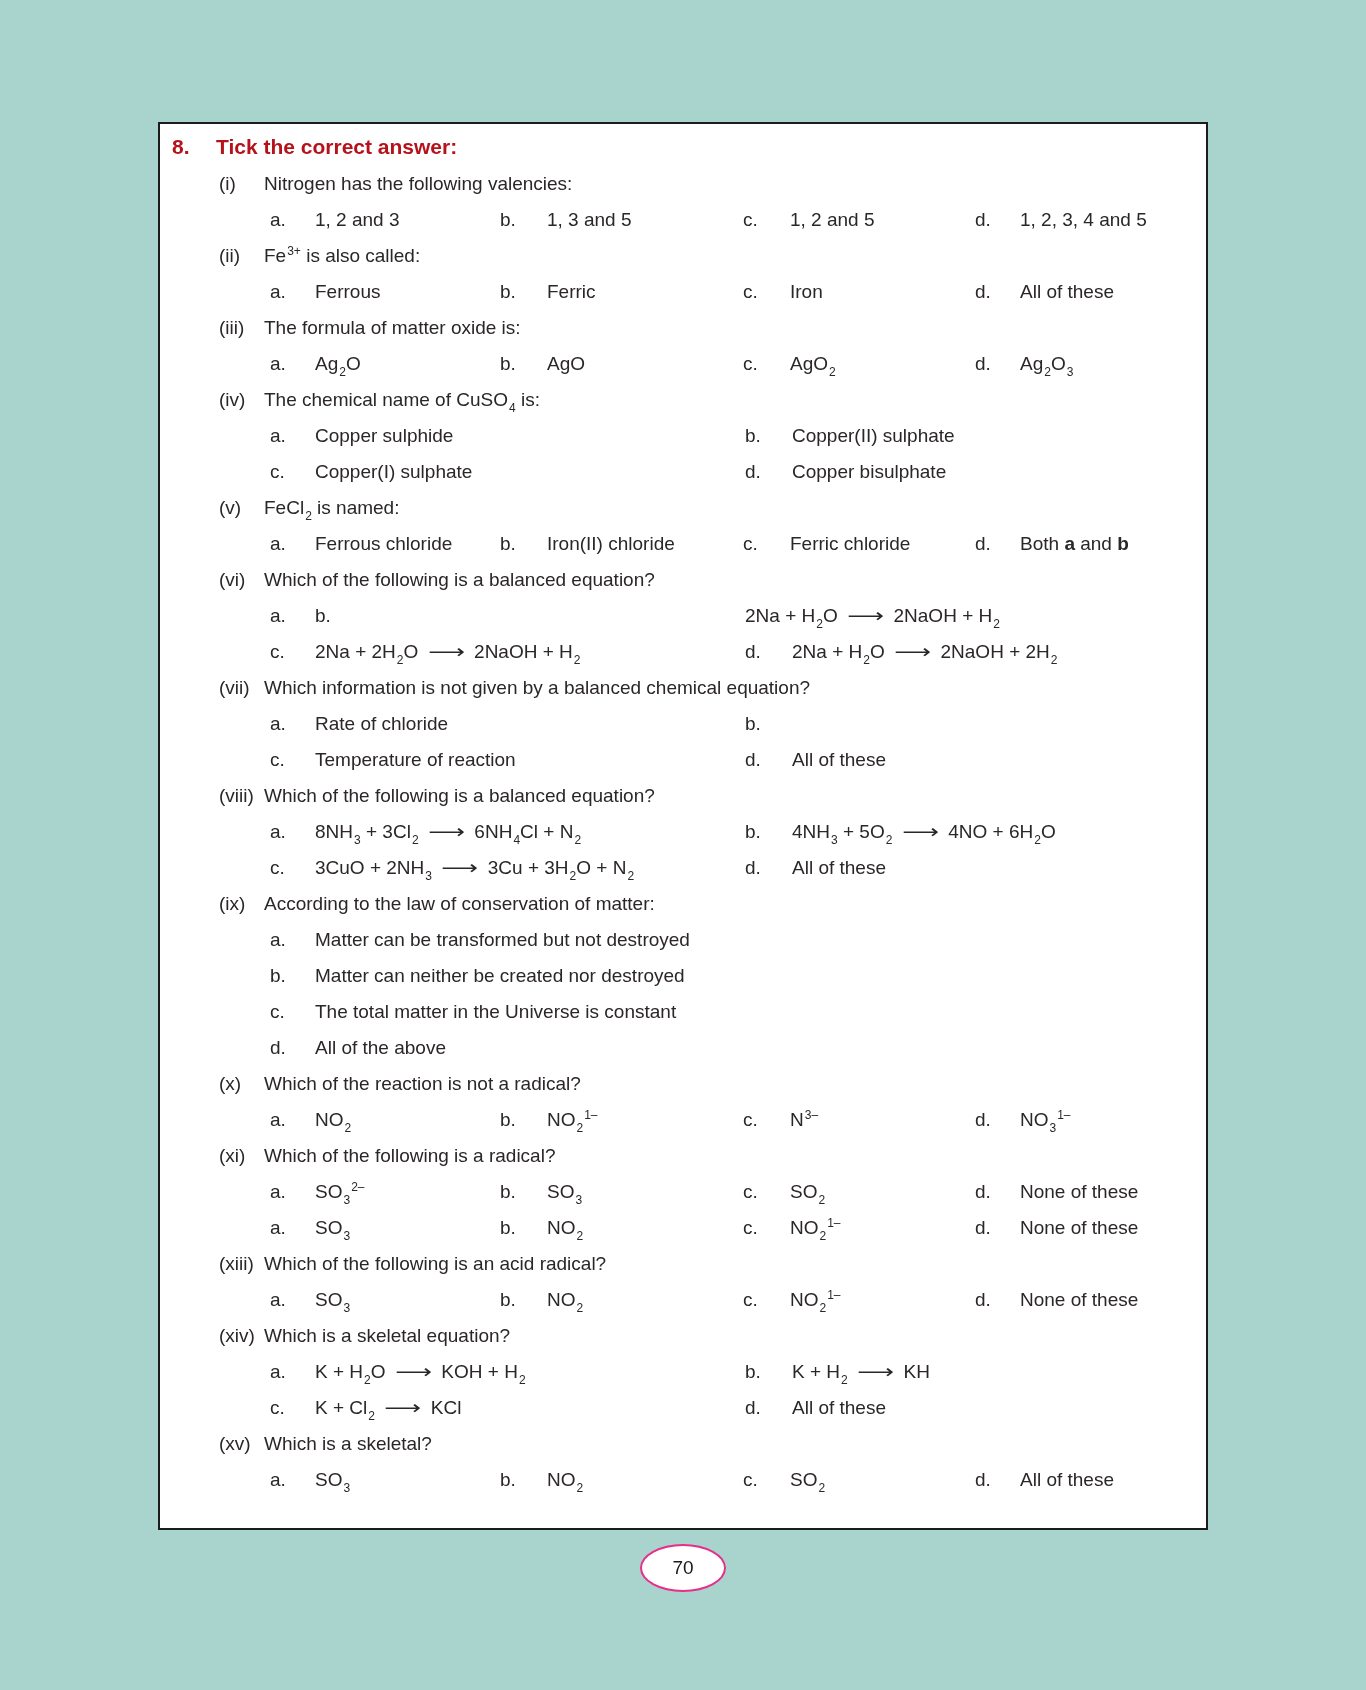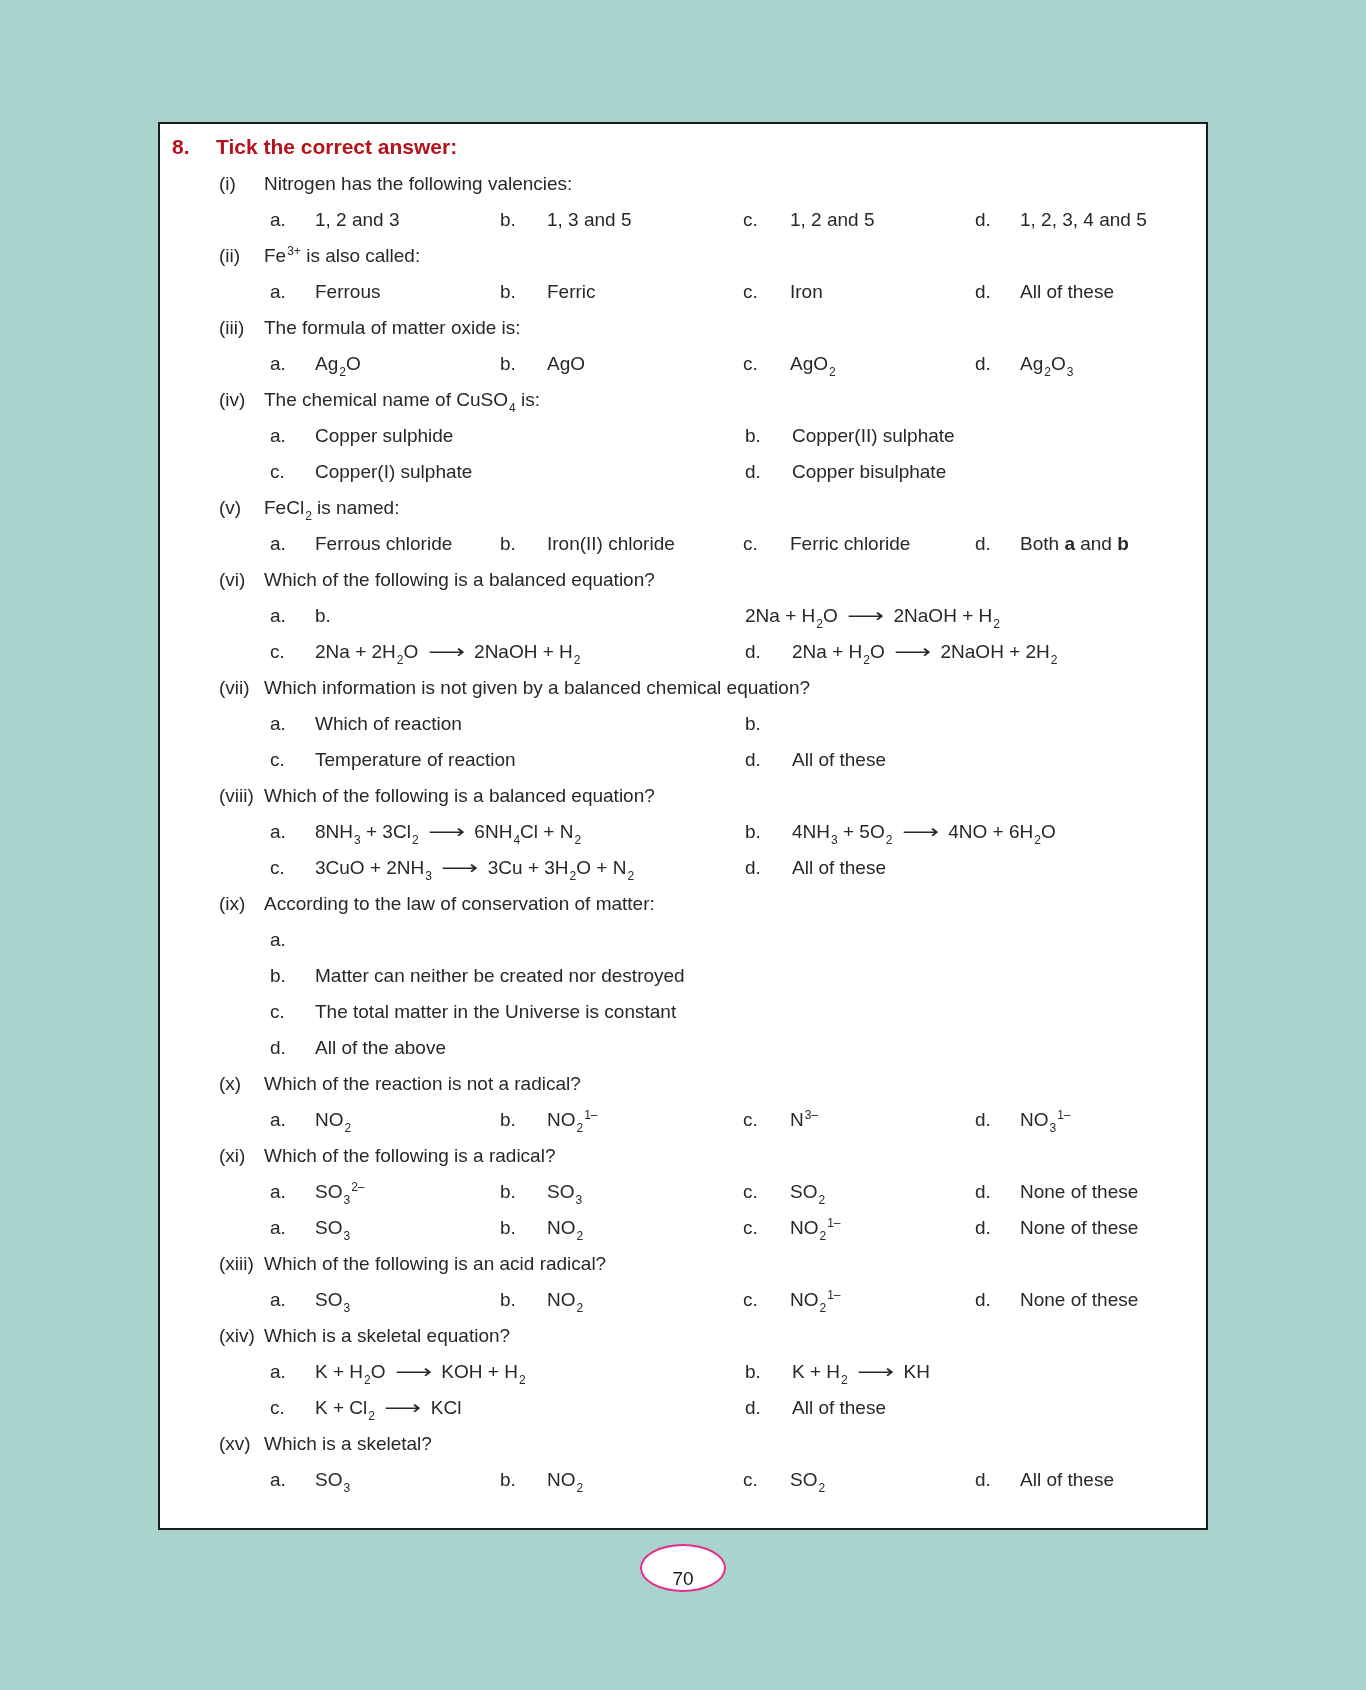--- a/index.html
+++ b/index.html
@@ -65,21 +65,21 @@
     margin:0 9px;
     line-height:0;
   }
   .page-badge{
     position:absolute;
     left:640px;top:1544px;
     width:86px;height:48px;
     background:#ffffff;
     border:2.5px solid var(--pink);
     border-radius:50%;
-    display:flex;align-items:flex-end;justify-content:center;
+    display:flex;align-items:center;justify-content:center;
     font-size:19px;
     color:#1a1a1a;
   }
 </style>
 </head>
 <body>
 
 <div class="page">
   <div class="content-box">
     <div class="heading-row">
@@ -173,21 +173,21 @@
           <span class="opt-label">2Na + 2H<sub>2</sub>O <span class="arrow">⟶</span> 2NaOH + H<sub>2</sub></span>
           <span class="opt-letter">d.</span>
           <span class="opt-label">2Na + H<sub>2</sub>O <span class="arrow">⟶</span> 2NaOH + 2H<sub>2</sub></span>
         </div>
         <div class="q-line">
           <span class="q-num">(vii)</span>
           <span class="q-text">Which information is not given by a balanced chemical equation?</span>
         </div>
         <div class="opt-row cols2">
           <span class="opt-letter">a.</span>
-          <span class="opt-label">Which of reaction</span>
+          <span class="opt-label">Rate of chloride</span>
           <span class="opt-letter">b.</span>
         </div>
         <div class="opt-row cols2">
           <span class="opt-letter">c.</span>
           <span class="opt-label">Temperature of reaction</span>
           <span class="opt-letter">d.</span>
           <span class="opt-label">All of these</span>
         </div>
         <div class="q-line">
           <span class="q-num">(viii)</span>
@@ -204,20 +204,21 @@
           <span class="opt-label">3CuO + 2NH<sub>3</sub> <span class="arrow">⟶</span> 3Cu + 3H<sub>2</sub>O + N<sub>2</sub></span>
           <span class="opt-letter">d.</span>
           <span class="opt-label">All of these</span>
         </div>
         <div class="q-line">
           <span class="q-num">(ix)</span>
           <span class="q-text">According to the law of conservation of matter:</span>
         </div>
         <div class="opt-row cols1">
           <span class="opt-letter">a.</span>
+          <span class="opt-label">Matter can be transformed but not destroyed</span>
         </div>
         <div class="opt-row cols1">
           <span class="opt-letter">b.</span>
           <span class="opt-label">Matter can neither be created nor destroyed</span>
         </div>
         <div class="opt-row cols1">
           <span class="opt-letter">c.</span>
           <span class="opt-label">The total matter in the Universe is constant</span>
         </div>
         <div class="opt-row cols1">

